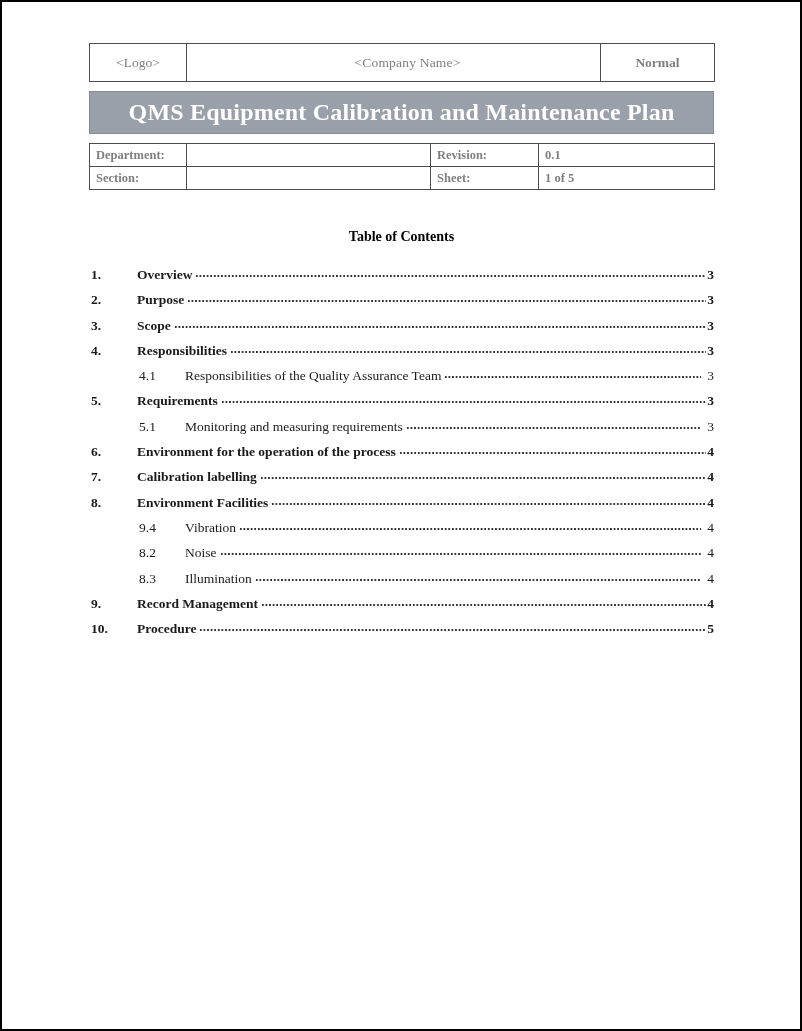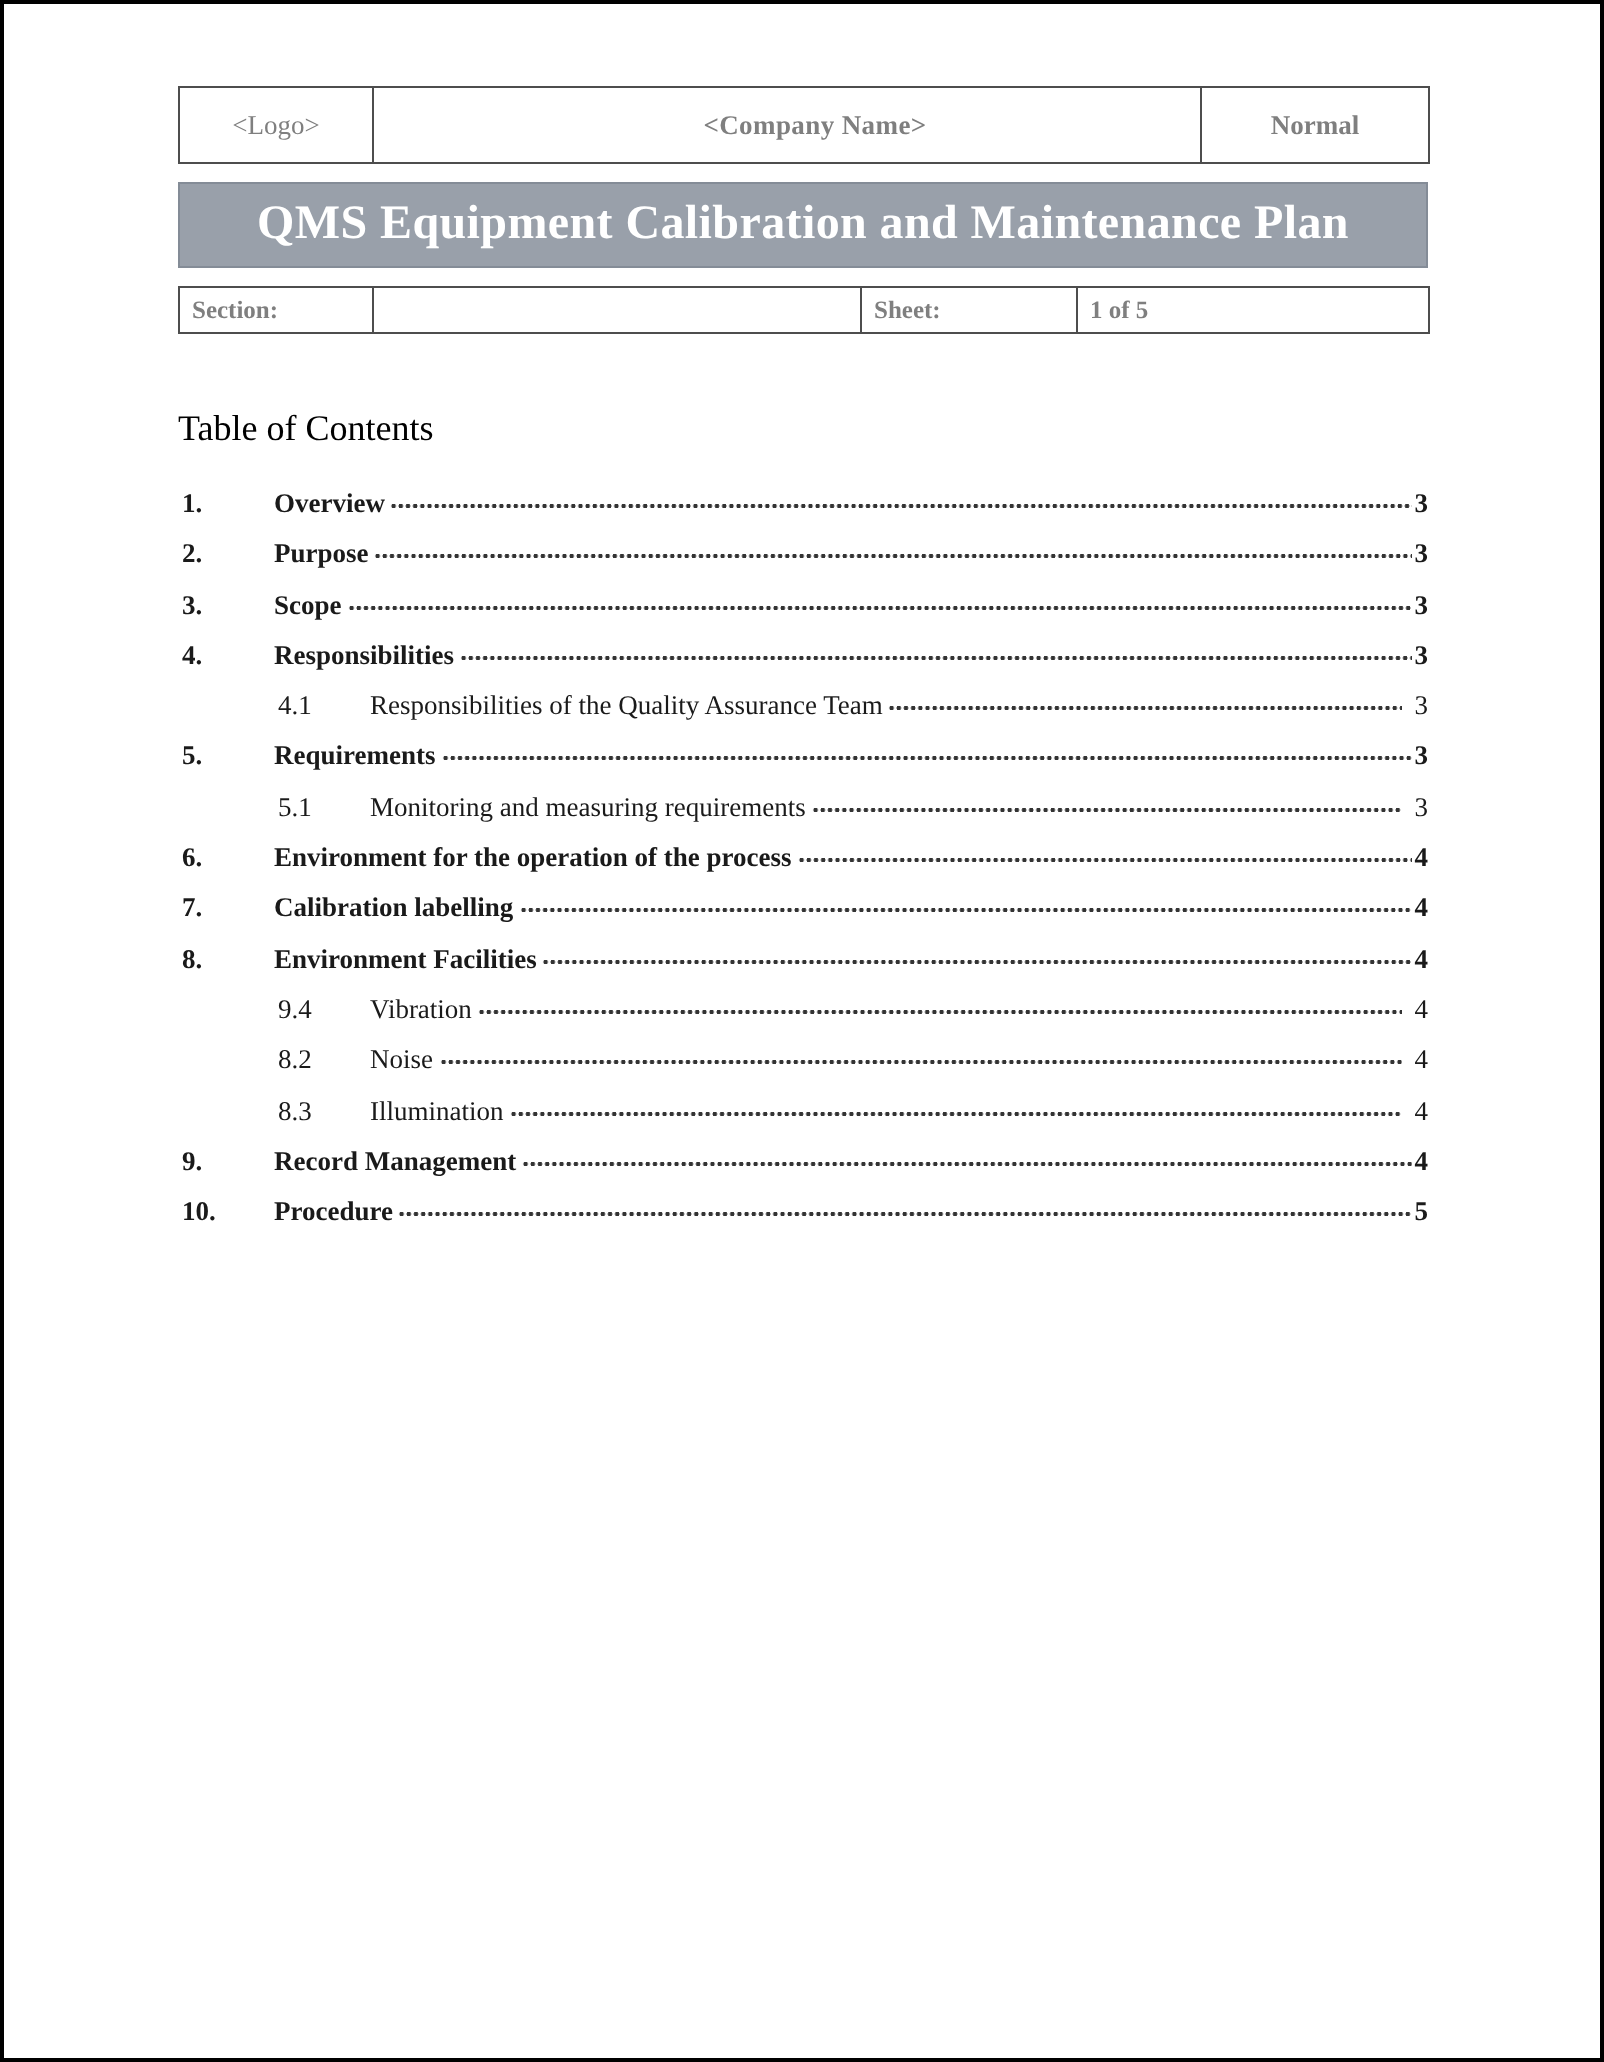--- a/index.html
+++ b/index.html
@@ -36,21 +36,21 @@
   }
   .header-table td {
     border: 1px solid var(--table-border);
     height: 38px;
     text-align: center;
     vertical-align: middle;
     color: var(--label-gray);
     font-size: 13.5px;
   }
   .header-table .cell-logo    { width: 97px;  font-weight: normal; }
-  .header-table .cell-company { width: 414px; font-weight: bold; letter-spacing: 0.2px; padding-left: 28px; }
+  .header-table .cell-company { width: 414px; font-weight: normal; letter-spacing: 0.2px; padding-left: 28px; }
   .header-table .cell-status  { width: 114px; font-weight: bold; }
 
   
   .banner {
     margin-top: 9px;
     width: 625px;
     height: 43px;
     background: var(--banner-bg);
     border: 1px solid #848c97;
     color: var(--banner-text);
@@ -78,24 +78,24 @@
     padding-left: 6px;
   }
   .info-table .c1 { width: 97px; }
   .info-table .c2 { width: 244px; }
   .info-table .c3 { width: 108px; }
   .info-table .c4 { width: 176px; }
 
   
   .toc-heading {
     margin-top: 36px;
-    text-align: left;
-    font-size: 18px;
+    text-align: center;
+    font-size: 14px;
     line-height: 22px;
-    font-weight: normal;
+    font-weight: bold;
     color: #000000;
   }
   .toc-list { margin-top: 14px; }
   .toc-row {
     display: flex;
     align-items: baseline;
     line-height: 25.3px;
     font-size: 13.5px;
     color: var(--text-color);
     font-weight: bold;
@@ -135,20 +135,26 @@
         <td class="cell-status">Normal</td>
       </tr>
     </tbody>
       </table>
 
     <div class="banner">QMS Equipment Calibration and Maintenance Plan</div>
 
     <table class="info-table">
       <tbody>
       <tr>
+        <td class="c1">Department:</td>
+        <td class="c2"></td>
+        <td class="c3">Revision:</td>
+        <td class="c4">0.1</td>
+      </tr>
+      <tr>
         <td class="c1">Section:</td>
         <td class="c2"></td>
         <td class="c3">Sheet:</td>
         <td class="c4">1 of 5</td>
       </tr>
     </tbody>
       </table>
 
     <div class="toc-heading">Table of Contents</div>
     <div class="toc-list">

